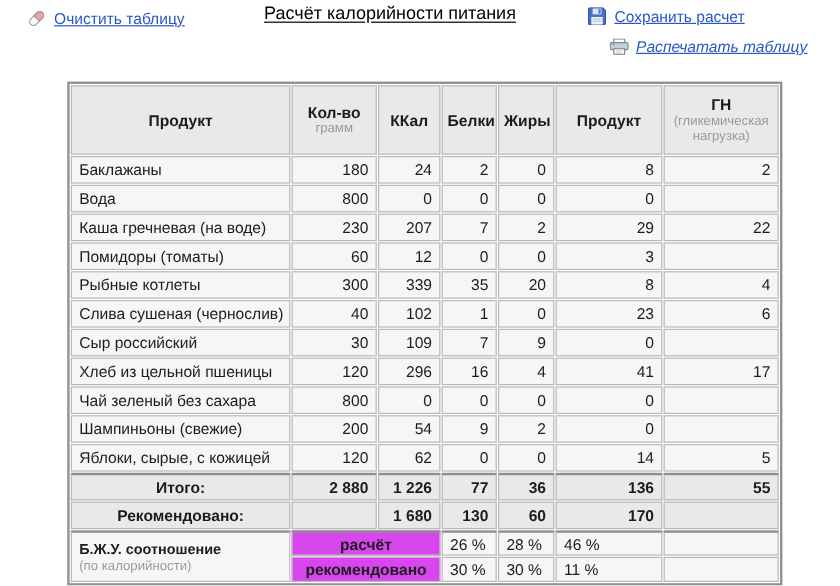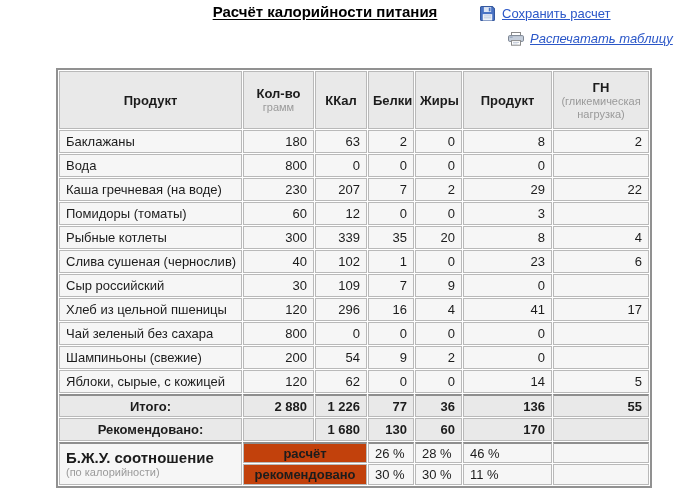--- a/index.html
+++ b/index.html
@@ -4,51 +4,62 @@
 <style>
   * { margin:0; padding:0; box-sizing:border-box; }
   body { background:#fff; font-family:"Liberation Sans", sans-serif; }
   .wrap { position:relative; width:700px; height:488px; background:#fff; overflow:hidden; }
 
   
   .action-group { position:absolute; display:flex; align-items:center; gap:6px; }
   .action-group .ico { display:inline-flex; width:17px; height:17px; align-items:center; justify-content:center; }
   a.action-link { color:#2b57c8; font-size:13px; text-decoration:underline; cursor:pointer; white-space:nowrap; }
   .clear-group { left:22px; top:7px; }
-  .save-group  { left:479px; top:5px; }
+  .save-group  { left:489px; top:5px; }
   .print-group { left:507px; top:30px;font-style:italic; }
   .page-title { position:absolute; left:325px; top:3px; transform:translateX(-50%);
-    font-size:15px; font-weight:bold; color:#000; text-decoration:underline;
+    font-size:15px; font-weight:normal; color:#000; text-decoration:underline;
     text-underline-offset:2px; white-space:nowrap; }
 
   
   table.calc { position:absolute; left:56px; top:68px; table-layout:fixed; width:592px;
     border-collapse:separate; border-spacing:1px; background:#fff; border:2px solid #919191;
     font-size:13px; color:#1c1c1c; }
   td, th { background:#f6f6f6; border:1px solid #b9b9b9; overflow:hidden; white-space:nowrap; }
   thead th { background:#e9e9e9; font-weight:bold; text-align:center; vertical-align:middle; height:58px; padding:2px 4px; white-space:normal; }
   .sub { display:block; font-size:11px; font-weight:normal; color:#9a9a9a; line-height:13px; }
   tbody.rows td { height:23px; padding:0 6px; vertical-align:middle; }
   td.product { text-align:left; }
   td.num { text-align:right; }
   tr.totals td, tr.recommended td { background:#e9e9e9; font-weight:bold; height:23px; padding:0 6px; vertical-align:middle; }
   tr.totals td { border-top:2px solid #8e8e8e;margin-top:12px; }
   td.t-label { text-align:center; }
   tr.bju1 td { border-top:2px solid #8e8e8e; }
   tr.bju1 td, tr.bju2 td { height:21px; padding:0 6px; vertical-align:middle; }
   td.bju-label { text-align:left; vertical-align:middle; white-space:normal; line-height:15px; padding:2px 6px; }
-  td.bju-label b { font-size:15px; }
-  td.bju-sel { background:#c2410c; font-weight:bold; text-align:center; }
+  td.bju-label b { font-size:12px; }
+  td.bju-sel { background:#d946ef; font-weight:bold; text-align:center; }
   td.pct { font-weight:normal; }
 </style>
 </head>
 <body>
 
 <div class="wrap">
 
+  <div class="action-group clear-group">
+    <span class="ico">
+      <svg width="17" height="17" viewBox="0 0 16 16">
+        <g transform="rotate(-45 8 8)">
+          <rect x="1.5" y="5" width="13" height="6" rx="3" fill="#ffffff" stroke="#9a9a9a" stroke-width="0.9"></rect>
+          <path d="M8 5 h3.5 a3 3 0 0 1 0 6 h-3.5 z" fill="#f2a0a0" stroke="#9a9a9a" stroke-width="0.9"></path>
+        </g>
+      </svg>
+    </span>
+    <a class="action-link" href="#">Очистить таблицу</a>
+  </div>
 
   <div class="page-title">Расчёт калорийности питания</div>
 
   <div class="action-group save-group">
     <span class="ico">
       <svg width="15" height="15" viewBox="0 0 14 14">
         <path d="M1.5 0.5 h10 l2 2 v10 a1 1 0 0 1 -1 1 h-11 a1 1 0 0 1 -1 -1 v-11 a1 1 0 0 1 1 -1 z" fill="#4a73c4" stroke="#35589e"></path>
         <rect x="3.6" y="1" width="6.8" height="4.6" fill="#dde6f5"></rect>
         <rect x="8.2" y="1.6" width="1.6" height="3.4" fill="#4a73c4"></rect>
         <rect x="2.6" y="7.6" width="8.8" height="5.9" fill="#eef2fa"></rect>
@@ -91,21 +102,21 @@
         <th><span>Белки</span></th>
         <th><span>Жиры</span></th>
         <th><span>Продукт</span></th>
         <th><span>ГН</span><span class="sub">(гликемическая нагрузка)</span></th>
       </tr>
     </thead>
     <tbody class="rows">
     <tr>
       <td class="product">Баклажаны</td>
       <td class="num">180</td>
-      <td class="num">63</td>
+      <td class="num">24</td>
       <td class="num">2</td>
       <td class="num">0</td>
       <td class="num">8</td>
       <td class="num">2</td>
     </tr>
 
     <tr>
       <td class="product">Вода</td>
       <td class="num">800</td>
       <td class="num">0</td>

